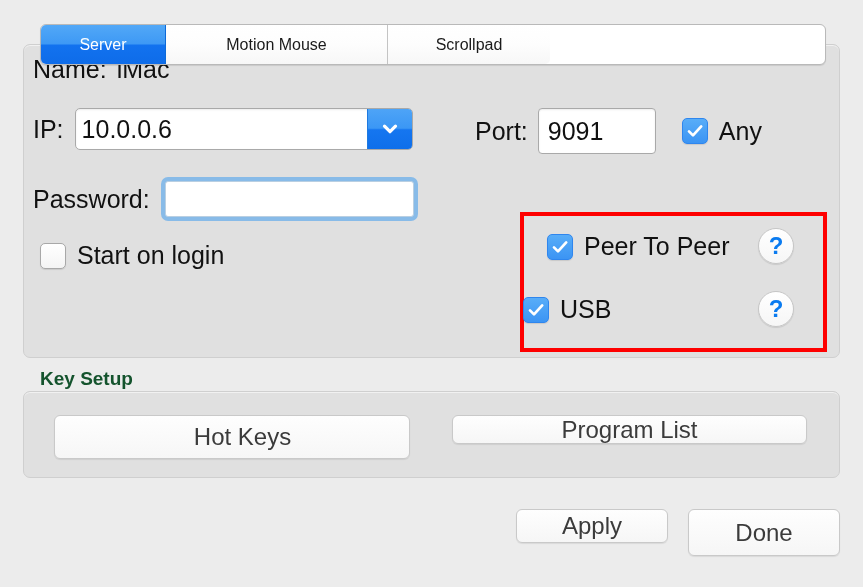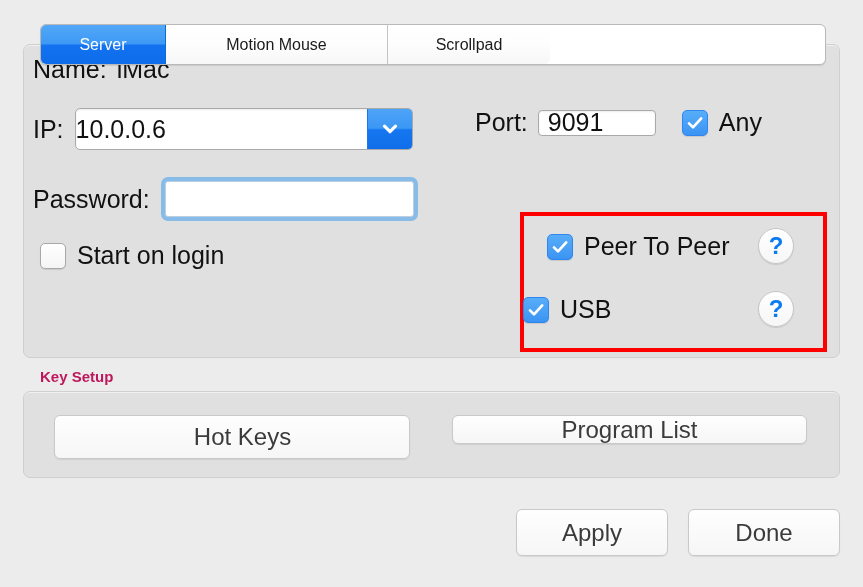--- a/index.html
+++ b/index.html
@@ -106,21 +106,21 @@
     box-shadow: inset 0 1px 2px rgba(0,0,0,0.08);
   }
   .combo input {
     flex: 1 1 auto;
     border: none;
     outline: none;
     background: transparent;
     font-family: "Liberation Sans", sans-serif;
     font-size: 25px;
     color: #111;
-    padding: 0 0;
+    padding: 0 6px;
     min-width: 0;
   }
   .combo-btn {
     flex: 0 0 44px;
     background: linear-gradient(to bottom, #4ea4f7 0%, #3b97f5 48%, #1576f0 52%, #0f6fea 100%);
     display: flex;
     align-items: center;
     justify-content: center;
     border-left: 1px solid #1e7ae0;
     cursor: default;
@@ -130,21 +130,21 @@
   .port-row {
     position: absolute;
     left: 475px;
     top: 108px;
     display: flex;
     align-items: center;
   }
   .port-input {
     margin-left: 10px;
     width: 118px;
-    height: 26px;
+    height: 46px;
     border: 1px solid #a9a9a9;
     border-radius: 4px;
     box-sizing: border-box;
     background: #ffffff;
     font-family: "Liberation Sans", sans-serif;
     font-size: 25px;
     color: #111;
     padding: 0 9px;
     outline: none;
     box-shadow: inset 0 1px 2px rgba(0,0,0,0.08);
@@ -258,22 +258,22 @@
     box-shadow: 0 1px 1px rgba(0,0,0,0.10);
   }
   .help1 { left: 758px; top: 228px; }
   .help2 { left: 758px; top: 291px; }
 
   
   .keysetup-label {
     position: absolute;
     left: 40px;
     top: 368px;
-    font-size: 15px;
-    color: #be185d;
+    font-size: 19px;
+    color: #14532d;
     font-weight: bold;
   }
   .keysetup-box {
     position: absolute;
     left: 23px;
     top: 391px;
     width: 817px;
     height: 87px;
     background: #e0e0e0;
     border: 1px solid #cfcfcf;
@@ -310,21 +310,21 @@
     left: 452px;
     top: 415px;
     width: 355px;
     height: 29px;
   }
   .btn-apply {
     position: absolute;
     left: 516px;
     top: 509px;
     width: 152px;
-    height: 47px;
+    height: 34px;
   }
   .btn-done {
     position: absolute;
     left: 688px;
     top: 509px;
     width: 152px;
     height: 47px;
   }
 </style>
 </head>

